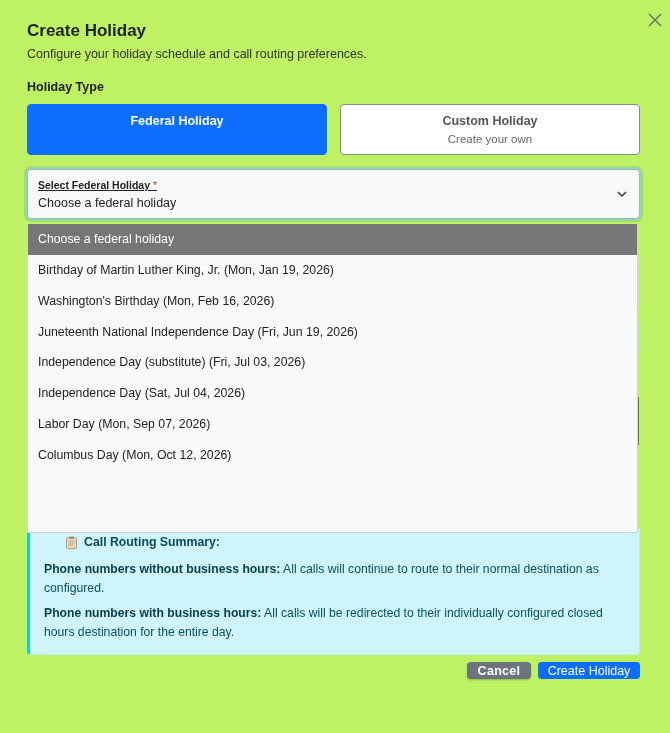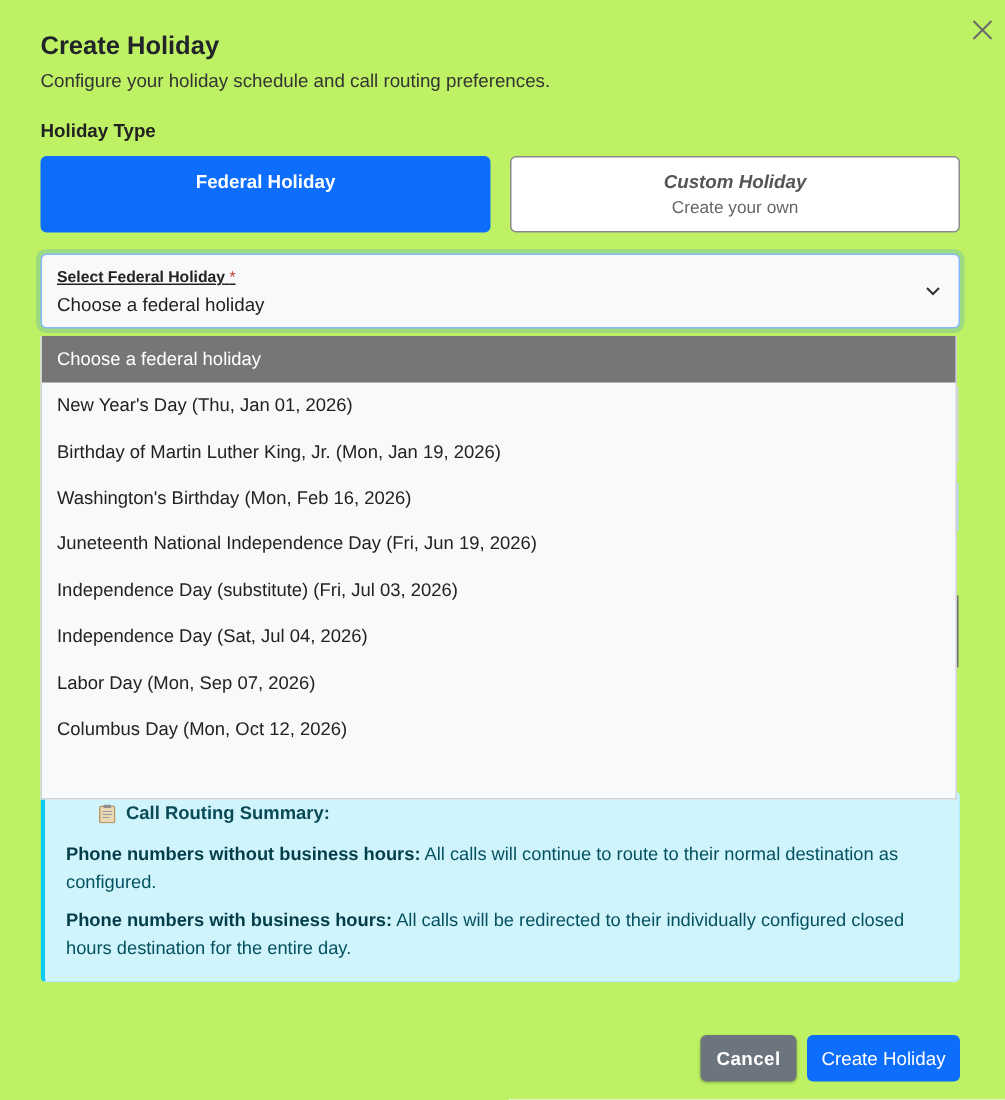--- a/index.html
+++ b/index.html
@@ -13,21 +13,21 @@
 
     .title { position: absolute; left: 27px; top: 21px; font-size: 17px; font-weight: bold; color: #212529; }
     .subtitle { position: absolute; left: 27px; top: 47px; font-size: 12.5px; color: #333; }
     .section-label { position: absolute; left: 27px; top: 80px; font-size: 12.5px; font-weight: bold; color: #222; }
 
     .type-card { position: absolute; top: 104px; width: 300px; height: 51px; border-radius: 4px; text-align: center; cursor: pointer; }
     .type-card .t-title { display: block; font-size: 12.5px; font-weight: bold; margin-top: 9px; }
     .type-card .t-sub { display: block; font-size: 11.5px; margin-top: 5px; }
     .type-card.active { left: 27px; background: #0d6efd; color: #fff; border: 1px solid #0d6efd; }
     .type-card.inactive { left: 340px; background: #fff; color: #555; border: 1px solid #8a8a8a; }
-    .type-card.inactive .t-title { color: #555; font-style: italic; }
+    .type-card.inactive .t-title { color: #555; }
     .type-card.inactive .t-sub { color: #666; }
 
     .select-box { position: absolute; left: 27px; top: 169px; width: 613px; height: 50px; background: #f8f9fb; border: 1px solid #86b7fe; border-radius: 4px; box-shadow: 0 0 0 3px rgba(13,110,253,0.18); cursor: pointer; }
     .select-label { position: absolute; left: 10px; top: 9px; font-size: 10.5px; font-weight: bold; color: #222; text-decoration: underline; }
     .select-label .req { color: #c0392b; font-weight: normal; }
     .select-value { position: absolute; left: 10px; top: 26px; font-size: 12.5px; color: #222; }
     .chevron { position: absolute; right: 11px; top: 19px; width: 12px; height: 10px; }
     .chevron svg { display: block; }
 
     
@@ -41,21 +41,21 @@
     .dd-option.selected { background: #767676; color: #ffffff; height: 31px; line-height: 31px; }
 
     .summary { position: absolute; left: 27px; top: 527px; width: 613px; height: 128px; background: #cff4fc; border: 1px solid #b6effb; border-left: 3px solid #0dcaf0; border-radius: 4px; color: #055160; }
     .summary-head { position: absolute; left: 16px; top: 7px; font-size: 12.3px; font-weight: bold; color: #0b4b58; display: flex; align-items: center; padding-left: 20px; }
     .clip-icon { width: 11px; height: 13px; margin-right: 7px; display: inline-block; }
     .summary-p { position: absolute; left: 14px; width: 580px; font-size: 12.2px; line-height: 19px; color: #055160; }
     .summary-p b { color: #033d49; }
     .sp1 { top: 32px; }
     .sp2 { top: 76px; }
 
-    .btn { position: absolute; top: 690px; height: 31px; border-radius: 4px; font-size: 12.5px; border: none; cursor: pointer; font-family: "Liberation Sans", sans-serif; }
+    .btn { position: absolute; top: 662px; height: 17px; border-radius: 4px; font-size: 12.5px; border: none; cursor: pointer; font-family: "Liberation Sans", sans-serif; }
     .btn-cancel { left: 467px; width: 64px; background: #6c757d; color: #fff; font-weight: bold; letter-spacing: 0.3px; box-shadow: 0 1px 2px rgba(0,0,0,0.25); }
     .btn-create { left: 538px; width: 102px; background: #0d6efd; color: #fff; }
   </style>
 </head>
 <body>
 
 <div class="modal">
 
   <div class="close-btn">
     <svg viewBox="0 0 20 20">
@@ -88,21 +88,20 @@
       </svg>
     </div>
   </div>
 
   <div class="peek peek-1"></div>
   <div class="peek peek-2"></div>
   <div class="peek peek-3"></div>
 
   <div class="dropdown">
     <div class="dd-option selected">Choose a federal holiday</div>
-    <div class="dd-option">New Year's Day (Thu, Jan 01, 2026)</div>
     <div class="dd-option">Birthday of Martin Luther King, Jr. (Mon, Jan 19, 2026)</div>
     <div class="dd-option">Washington's Birthday (Mon, Feb 16, 2026)</div>
     <div class="dd-option">Juneteenth National Independence Day (Fri, Jun 19, 2026)</div>
     <div class="dd-option">Independence Day (substitute) (Fri, Jul 03, 2026)</div>
     <div class="dd-option">Independence Day (Sat, Jul 04, 2026)</div>
     <div class="dd-option">Labor Day (Mon, Sep 07, 2026)</div>
     <div class="dd-option">Columbus Day (Mon, Oct 12, 2026)</div>
   </div>
 
   <div class="summary">

